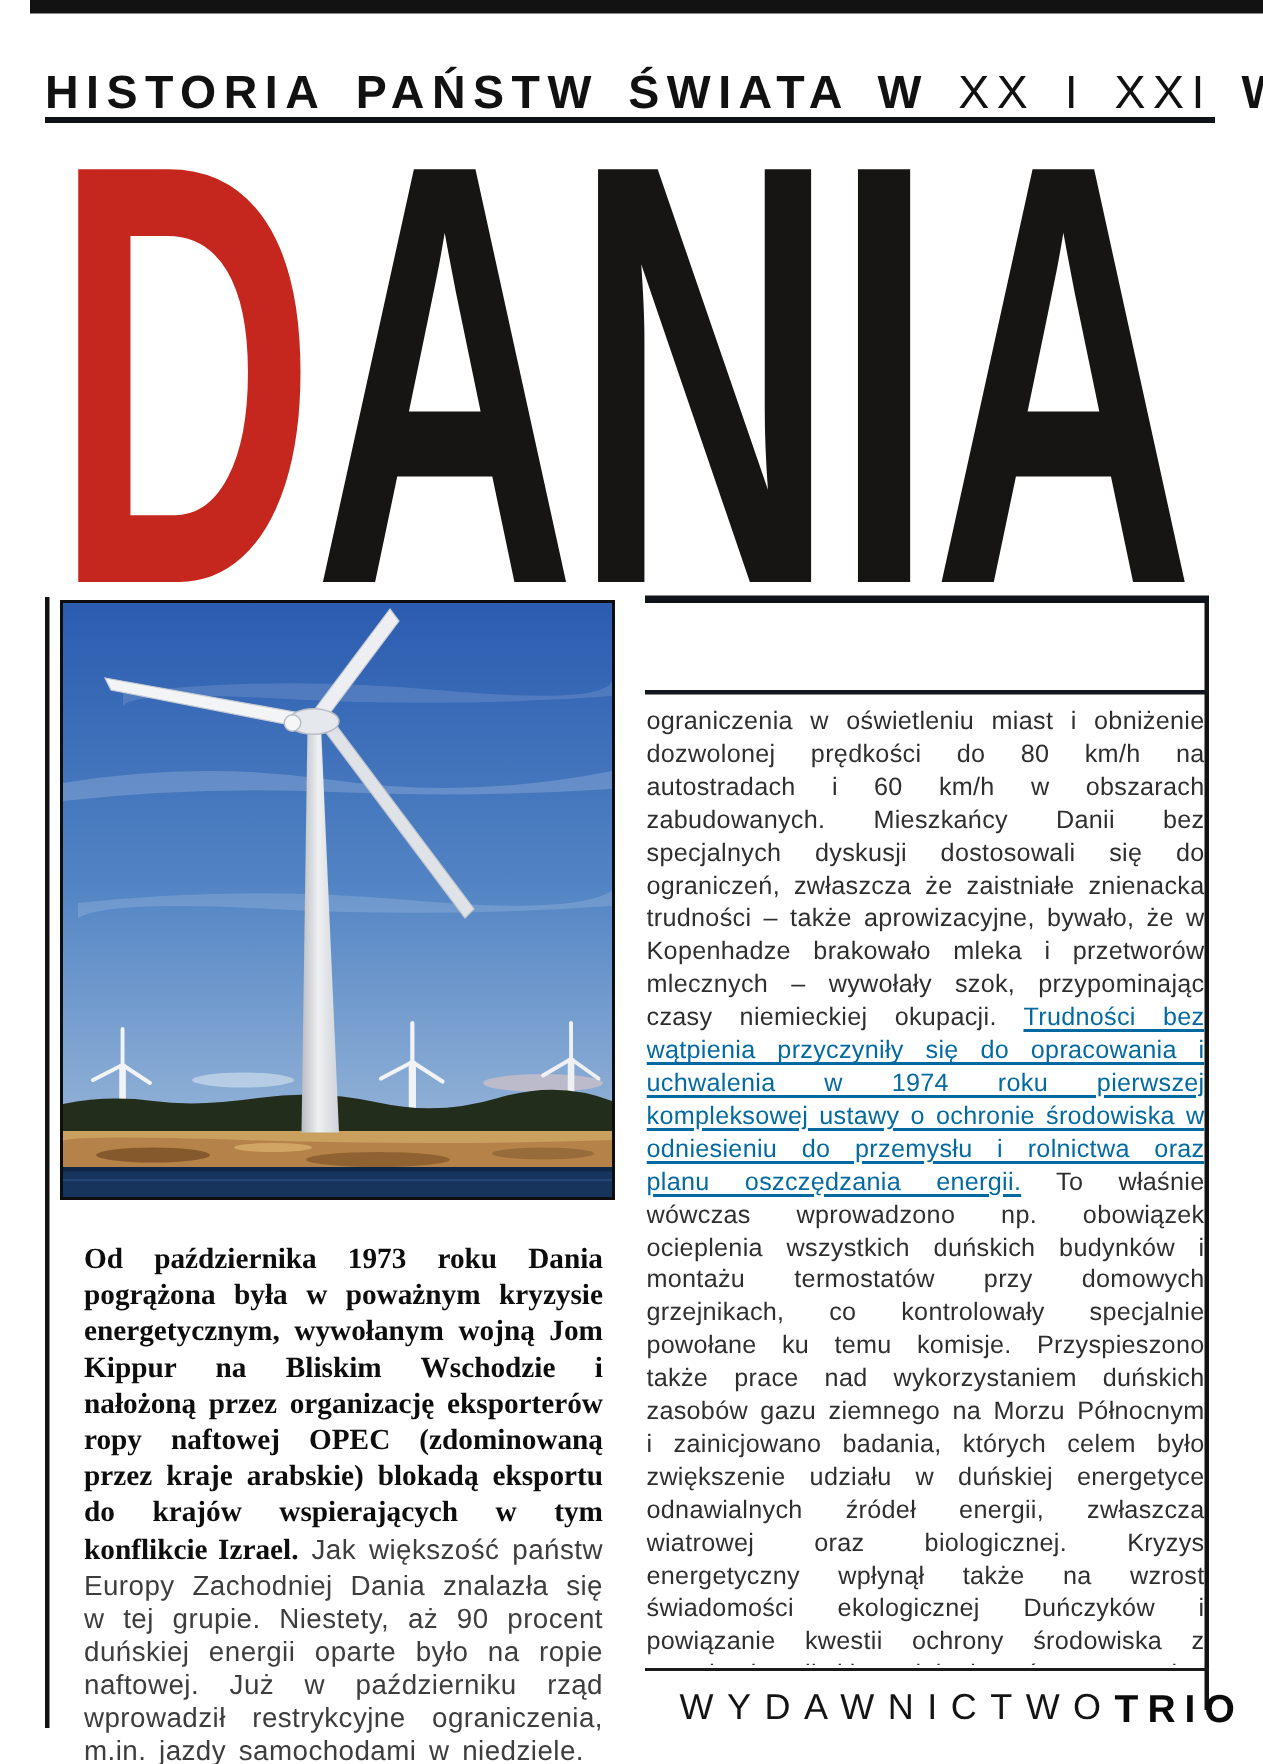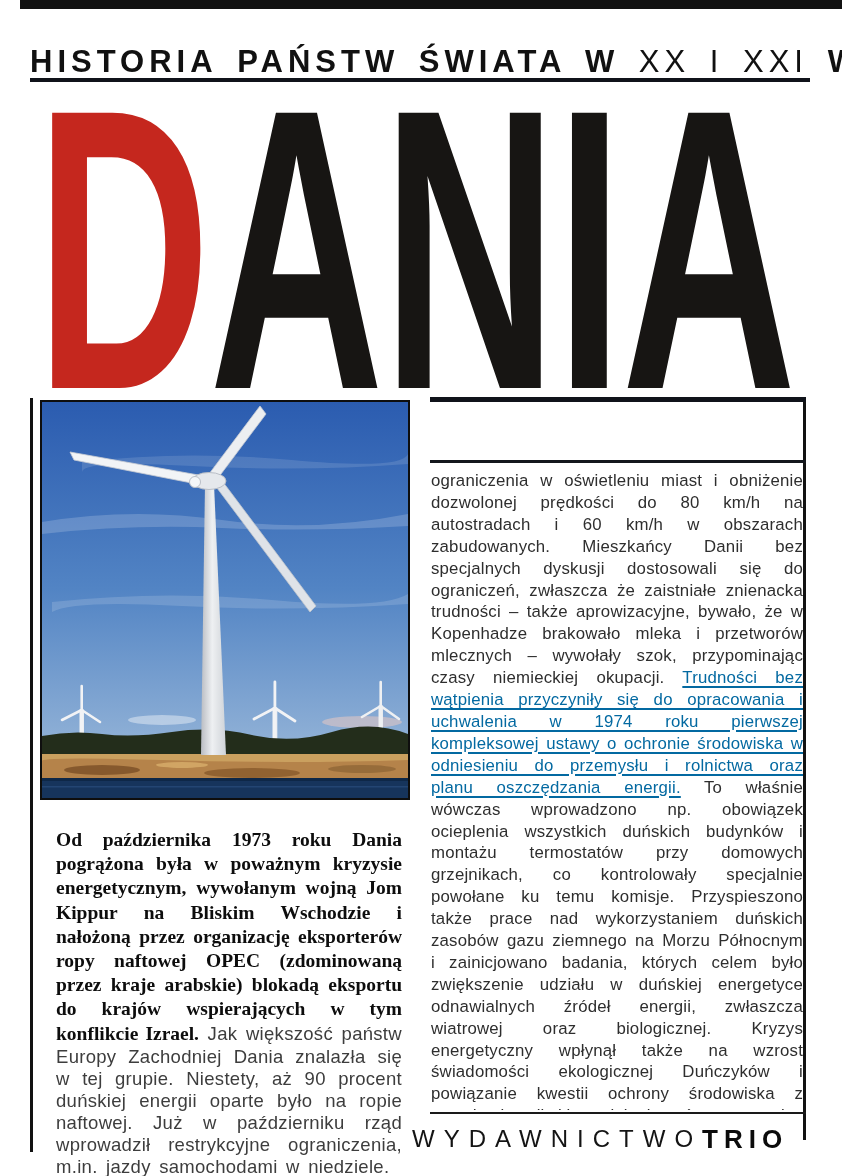--- a/index.html
+++ b/index.html
@@ -71,21 +71,21 @@
   .right-article p{margin:0;}
   .u-pass{
     text-decoration:underline;
     text-decoration-thickness:1.5px;
     text-underline-offset:3px;
     color:#0369a1;
     margin-top:36px;
   }
   .publisher-rule{position:absolute;left:430px;top:1112px;width:376px;height:2px;background:#1a1a1a;}
   .publisher{
-    position:absolute;left:412px;top:1120px;width:374px;height:38px;
+    position:absolute;left:453px;top:1120px;width:374px;height:38px;
     display:flex;justify-content:space-between;align-items:center;white-space:nowrap;
   }
   .pub-name{font-size:24px;font-weight:normal;letter-spacing:9px;color:#141414;}
   .pub-brand{font-size:26px;font-weight:bold;letter-spacing:6px;color:#0b0b0b;}
 </style>
 </head>
 <body>
 
 <div class="page">
 

